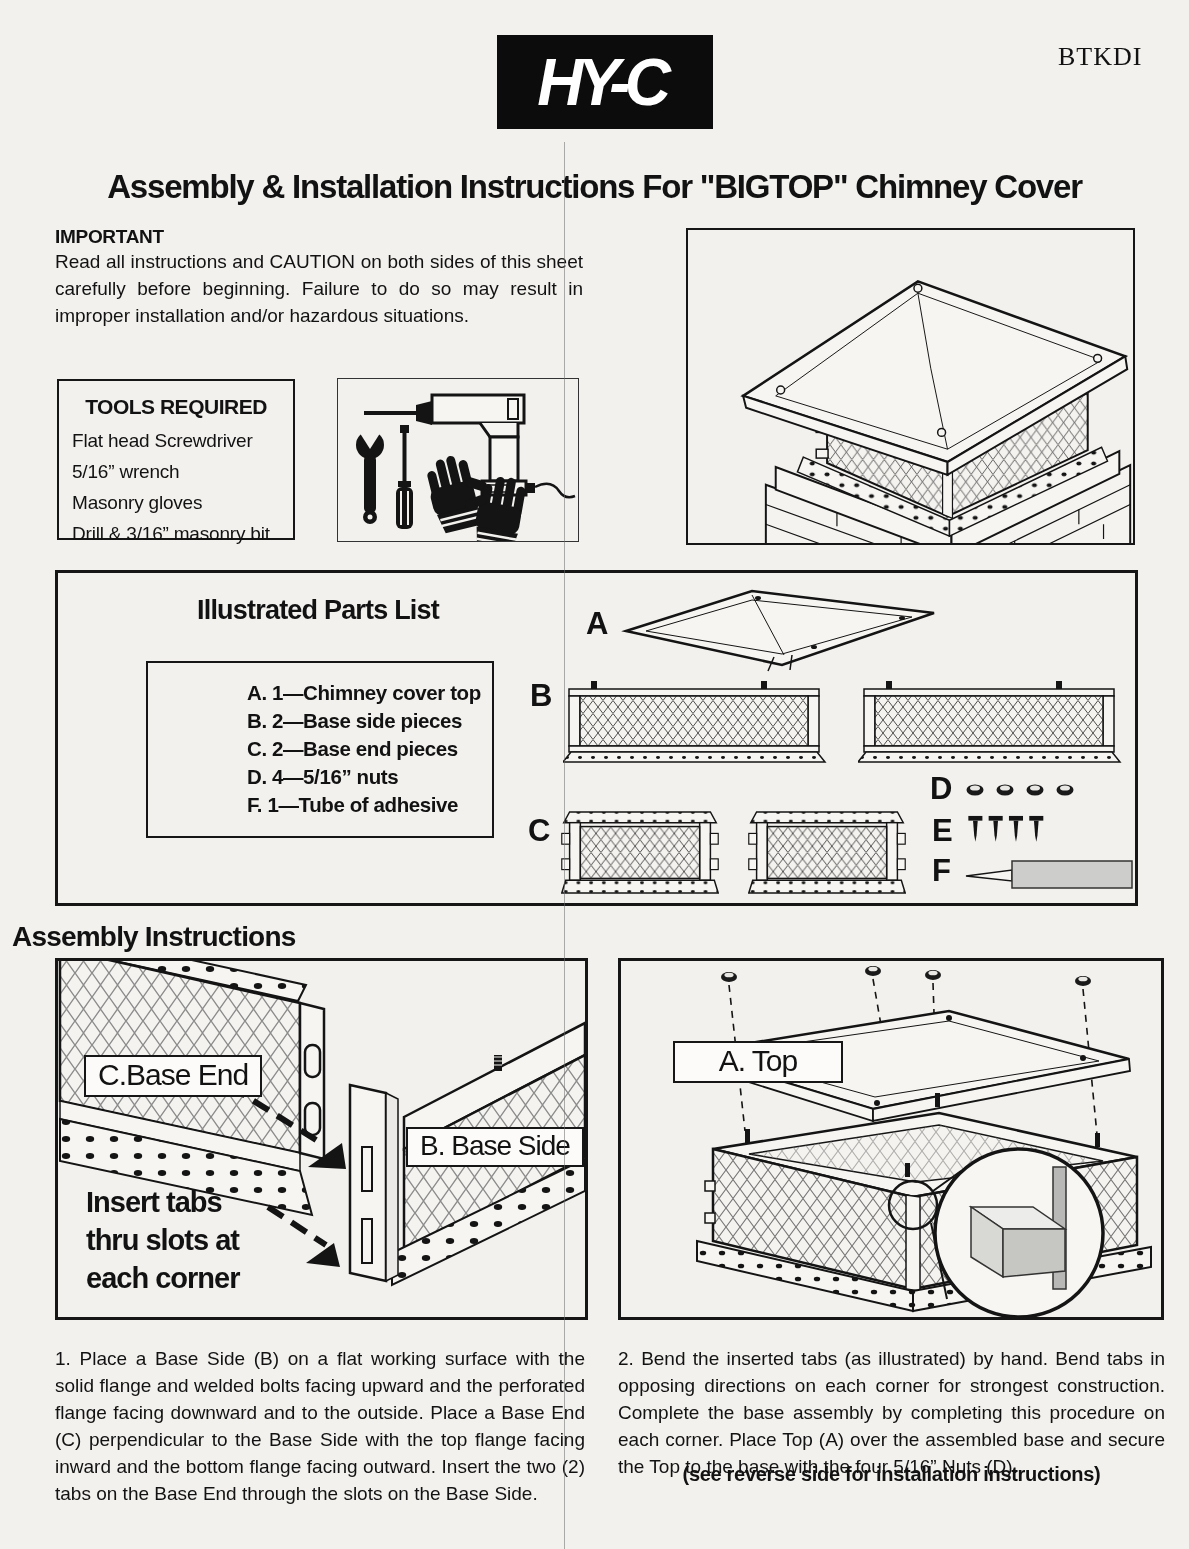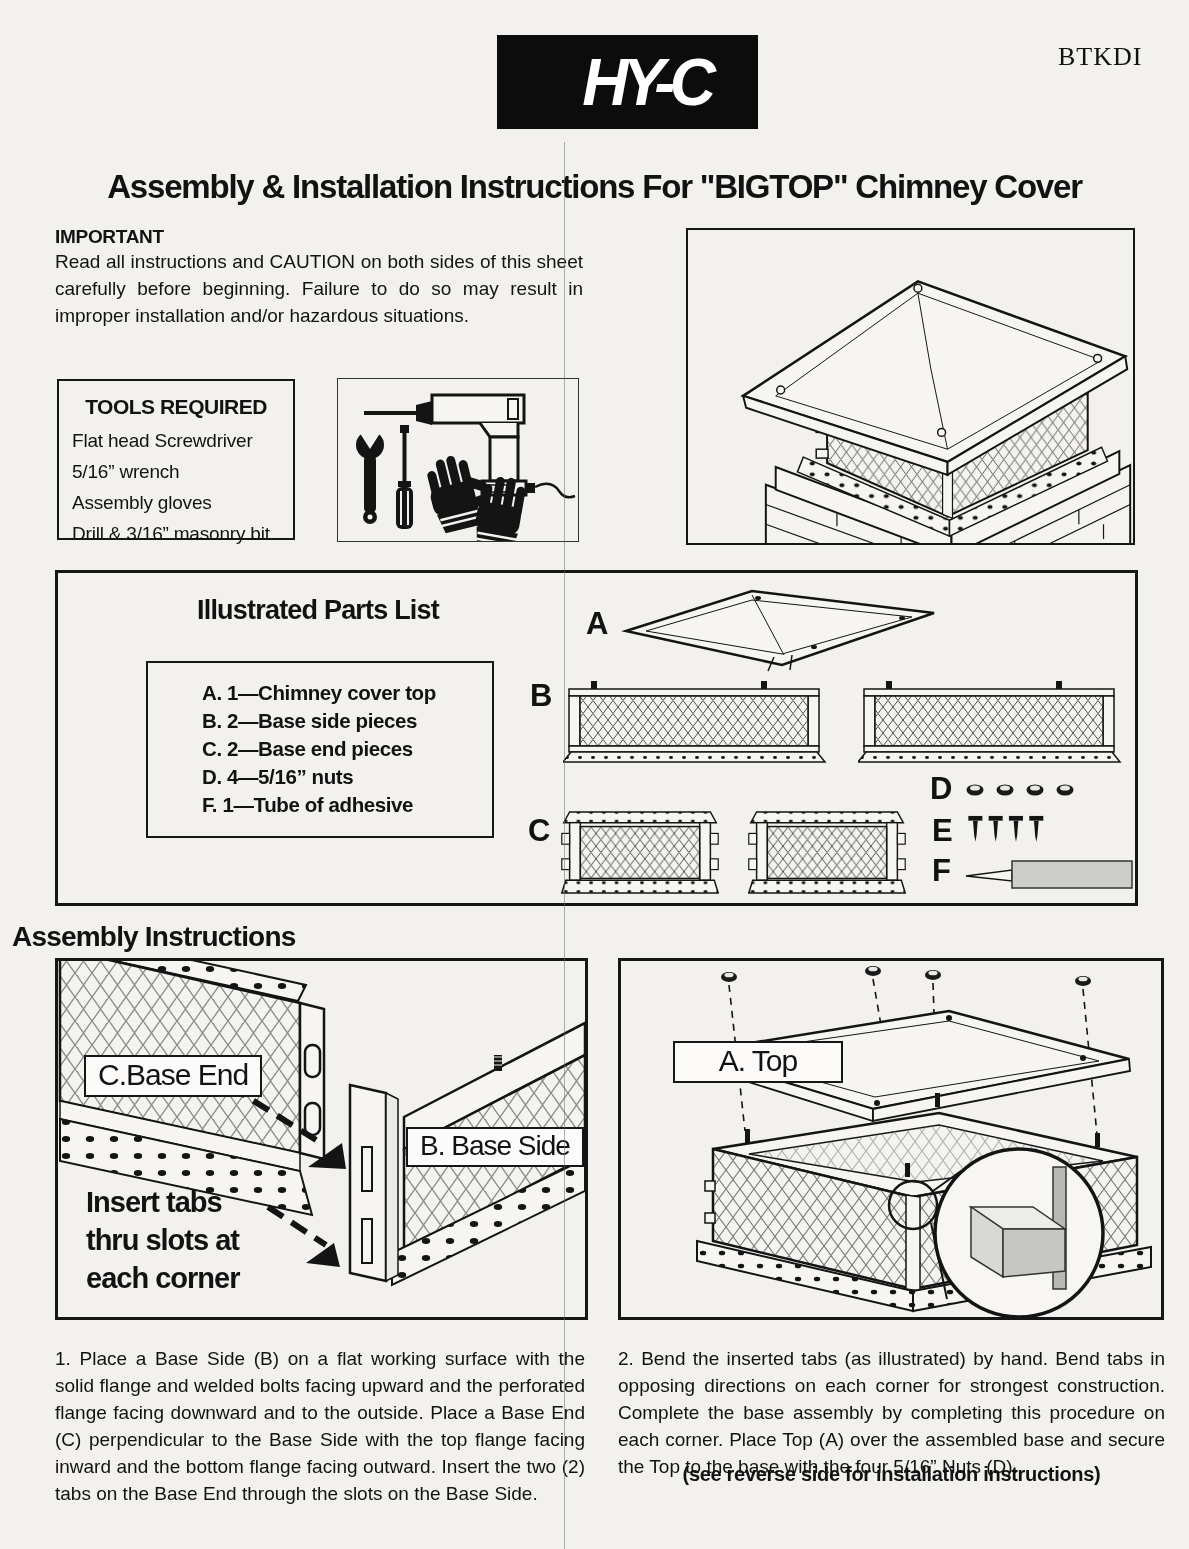--- a/index.html
+++ b/index.html
@@ -33,34 +33,34 @@
   }
   .doc-code{font-family:"Liberation Serif","DejaVu Serif",serif;font-size:26px;letter-spacing:1px;}
   .fold{position:absolute;width:1px;background:rgba(110,110,110,0.55);}
   svg{display:block;}
 </style>
 </head>
 <body>
 
 <div class="page">
 
-  <div class="abs logo-box" style="left:497px;top:35px;width:216px;height:94px;padding-left:45px;">
+  <div class="abs logo-box" style="left:497px;top:35px;width:216px;height:94px;">
     <span class="logo-text">HY-C</span>
   </div>
   <div class="abs doc-code" style="left:1058px;top:42px;">BTKDI</div>
   <div class="abs doc-title" style="left:0;width:1189px;top:168px;">Assembly &amp; Installation Instructions For "BIGTOP" Chimney Cover</div>
 
   <div class="abs sec-head" style="left:55px;top:226px;width:530px;">IMPORTANT</div>
   <div class="abs body-text" style="left:55px;top:248px;width:528px;">Read all instructions and CAUTION on both sides of this sheet carefully before beginning. Failure to do so may result in improper installation and/or hazardous situations.</div>
 
   <div class="abs bx" style="left:57px;top:379px;width:234px;height:157px;">
     <div class="tools-head">TOOLS REQUIRED</div>
     <div class="tools-item">Flat head Screwdriver</div>
     <div class="tools-item">5/16” wrench</div>
-    <div class="tools-item">Assembly gloves</div>
+    <div class="tools-item">Masonry gloves</div>
     <div class="tools-item">Drill &amp; 3/16” masonry bit</div>
   </div>
 
   <div class="abs" style="left:337px;top:378px;width:240px;height:162px;border:1.5px solid #333;">
     <svg width="240" height="162" viewBox="0 0 240 162">
 
       <g>
         <circle cx="32" cy="66" r="14" fill="#141414"></circle>
         <polygon points="18,48 46,48 32,70" fill="#f2f1ee"></polygon>
         <rect x="26" y="76" width="12" height="58" rx="5" fill="#141414"></rect>
@@ -159,21 +159,21 @@
       <circle cx="232" cy="59" r="4" fill="#f6f5f2" stroke="#141414" stroke-width="1.5"></circle>
       <circle cx="93" cy="162" r="4" fill="#f6f5f2" stroke="#141414" stroke-width="1.5"></circle>
       <circle cx="414" cy="130" r="4" fill="#f6f5f2" stroke="#141414" stroke-width="1.5"></circle>
       <circle cx="256" cy="205" r="4" fill="#f6f5f2" stroke="#141414" stroke-width="1.5"></circle>
     </svg>
   </div>
 
   <div class="abs heavybx" style="left:55px;top:570px;width:1077px;height:330px;">
     <div class="abs parts-head" style="left:60px;top:22px;width:400px;">Illustrated Parts List</div>
     <div class="abs bx" style="left:88px;top:88px;width:344px;height:173px;">
-      <div style="padding:16px 0 0 54px;">
+      <div style="padding:16px 0 0 54px;margin-left:45px;">
         <div class="parts-item">A. 1—Chimney cover top</div>
         <div class="parts-item">B. 2—Base side pieces</div>
         <div class="parts-item">C. 2—Base end pieces</div>
         <div class="parts-item">D. 4—5/16” nuts</div>
         <div class="parts-item">F. 1—Tube of adhesive</div>
       </div>
     </div>
 
     <div class="abs part-letter" style="left:528px;top:33px;">A</div>
     <svg class="abs" style="left:548px;top:12px;" width="368" height="88" viewBox="0 0 368 88">

